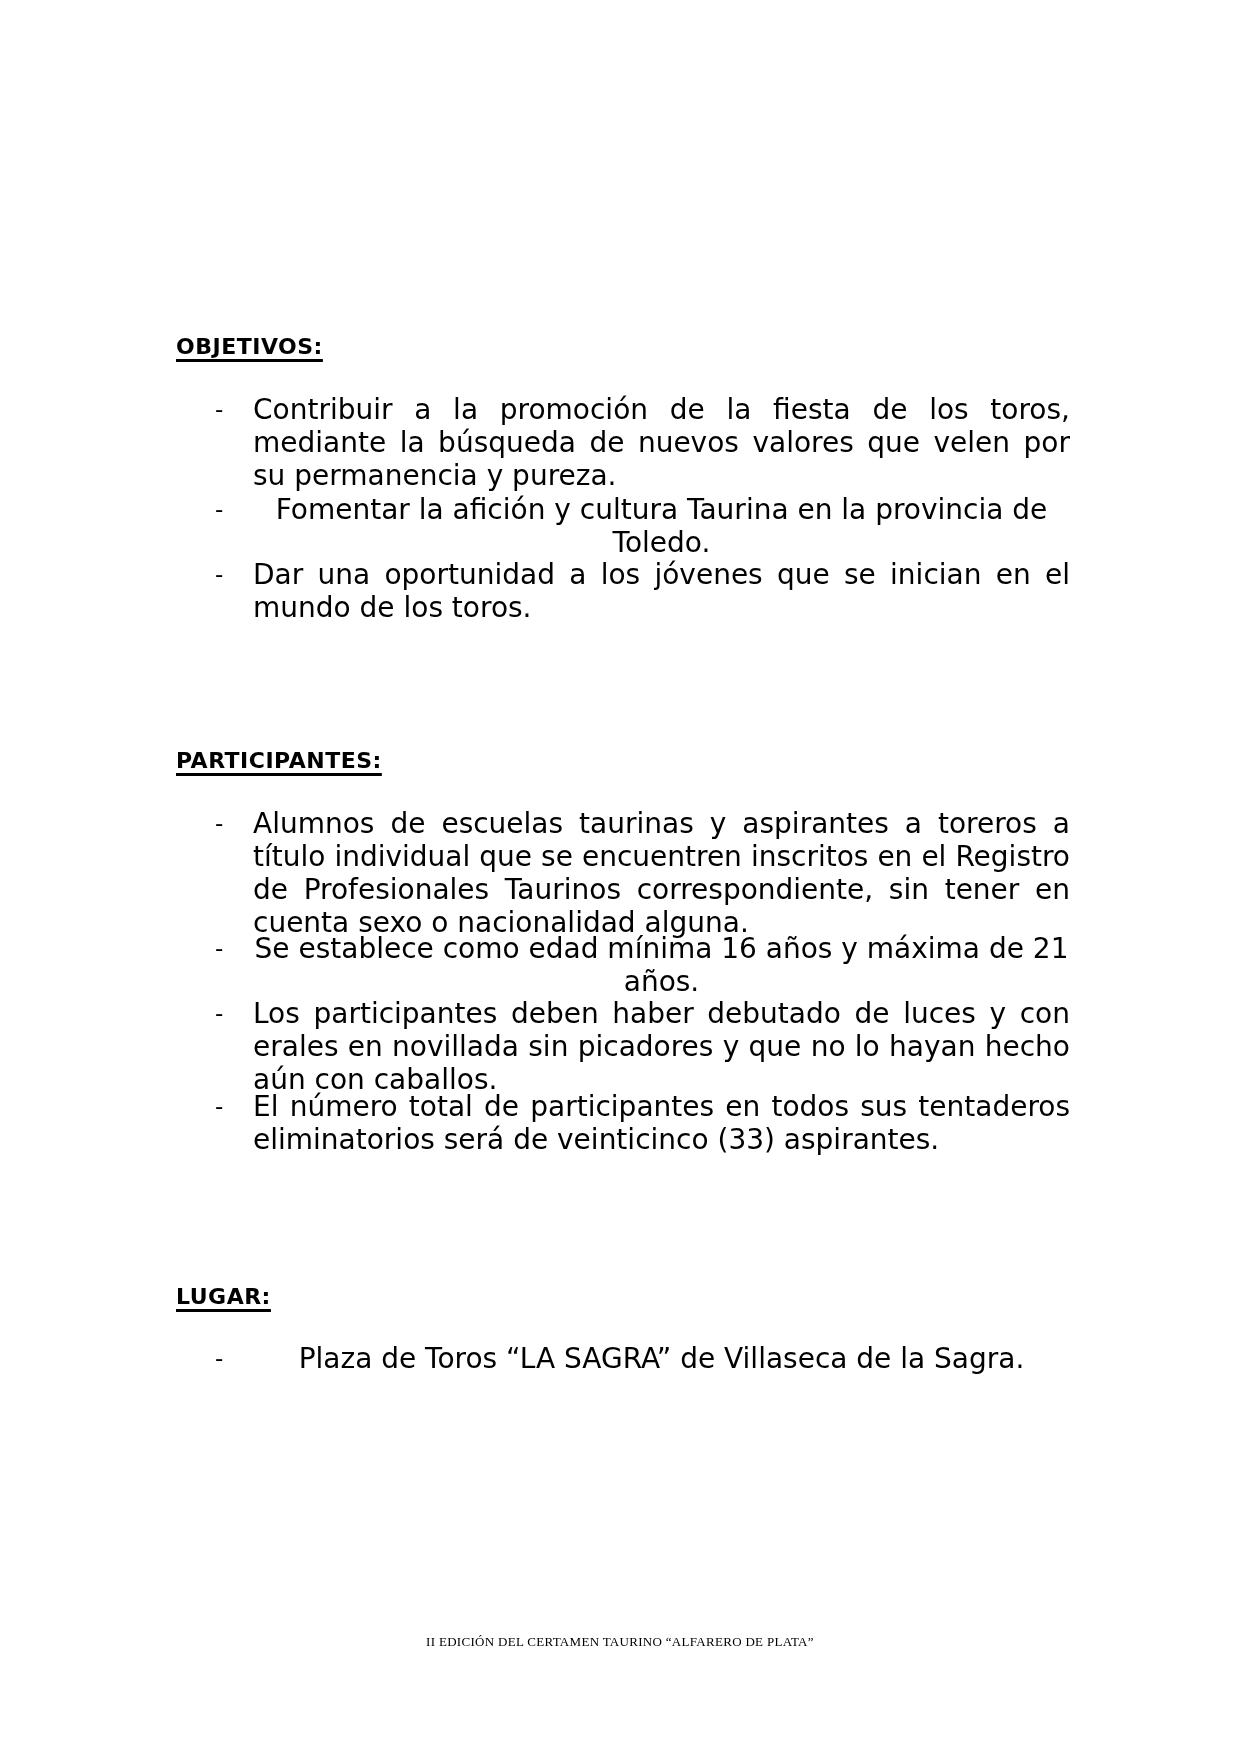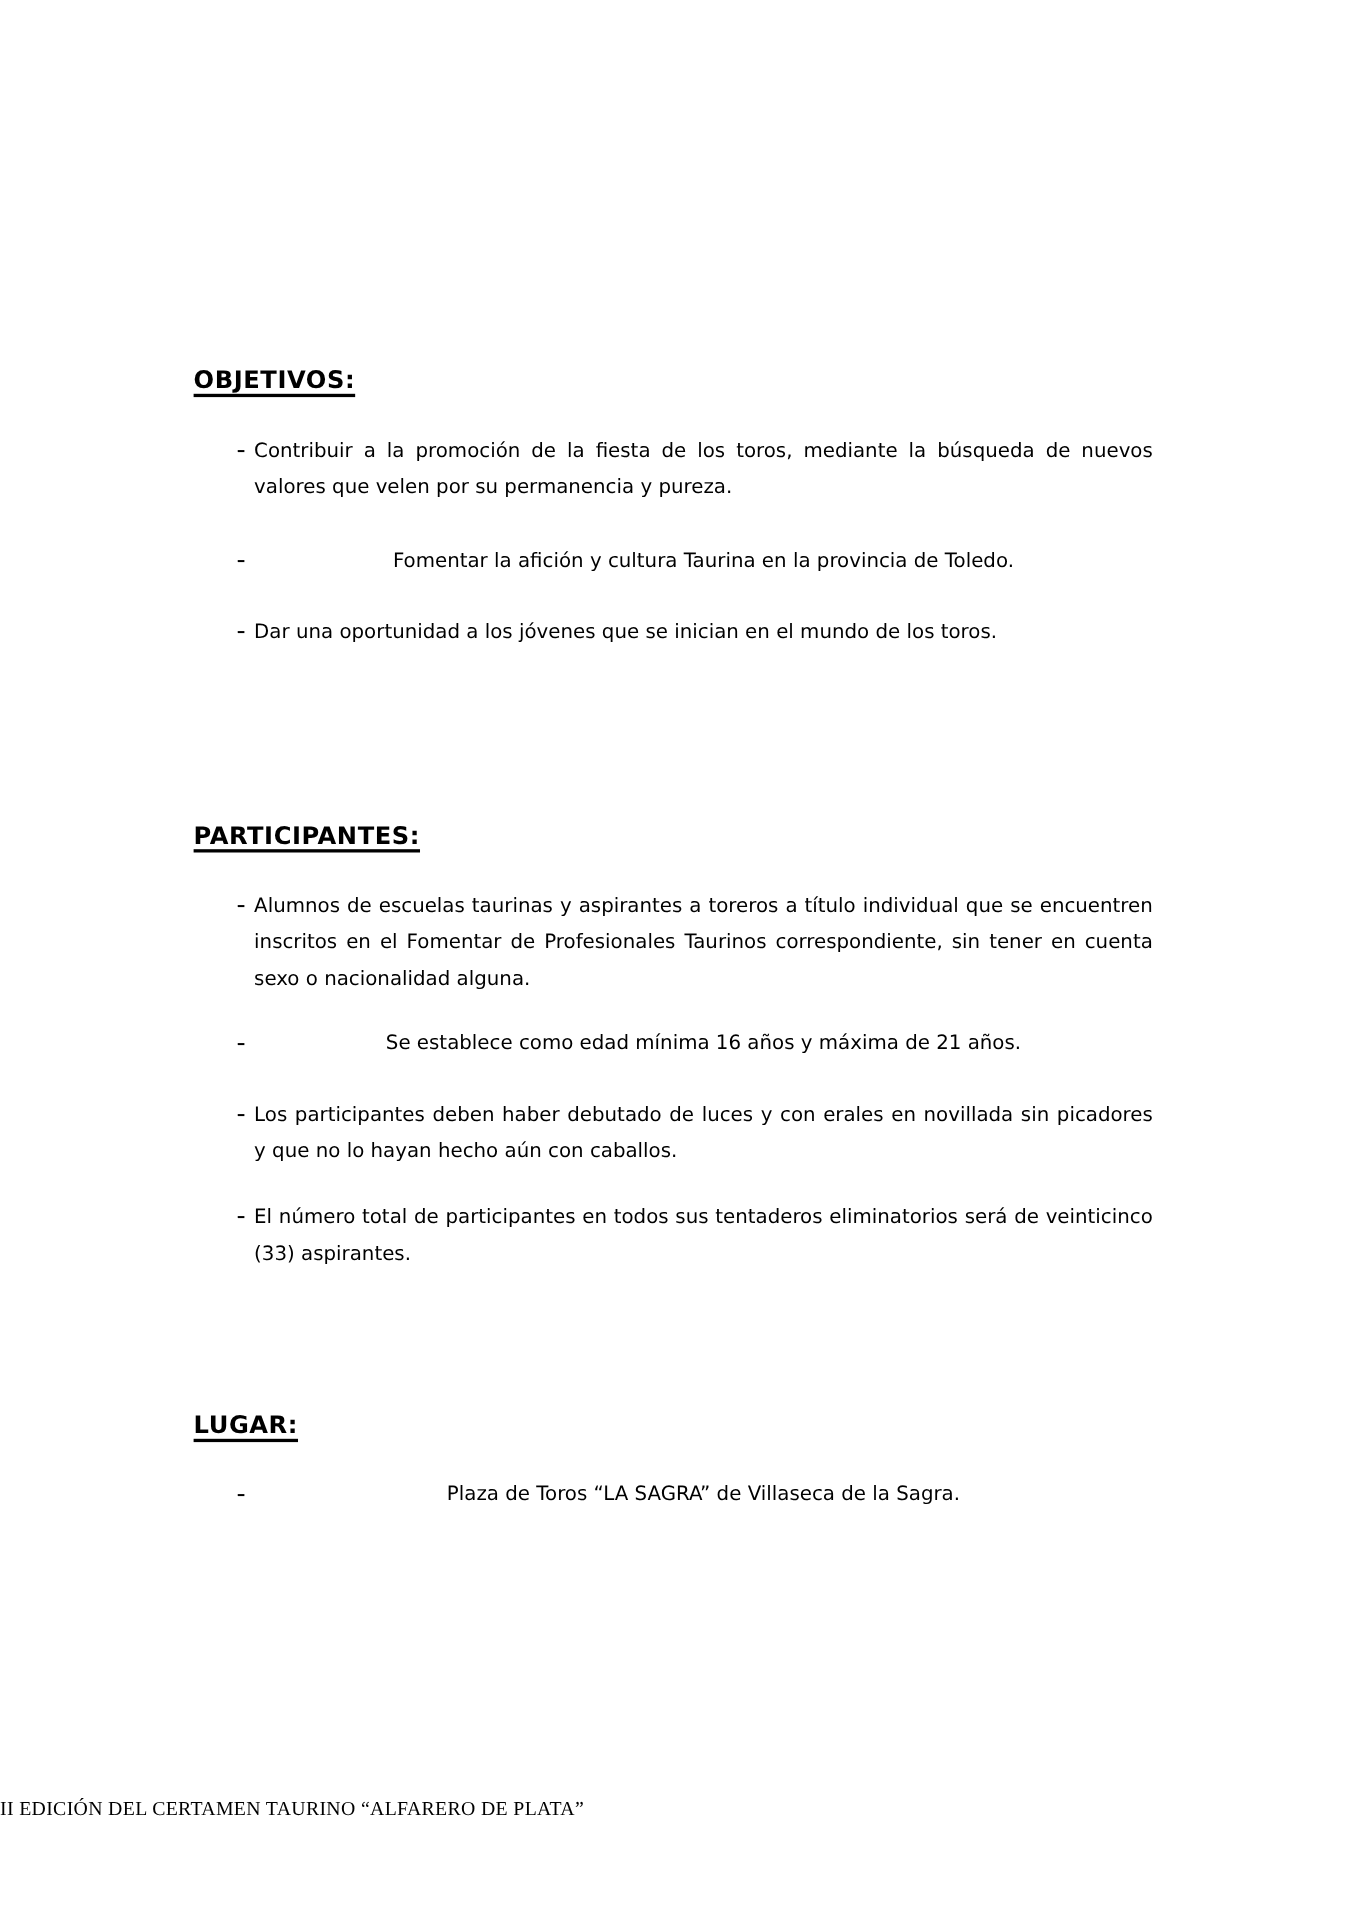--- a/index.html
+++ b/index.html
@@ -33,37 +33,38 @@
     width: 847px;
   }
   .dash {
     position: absolute;
     left: 0;
     top: 0;
     font-size: 23px;
     line-height: 33px;
   }
   .btext {
-    margin-left: 16px;
+    margin-left: 38px;
     width: 817px;
-    font-size: 18px;
+    font-size: 28px;
     line-height: 33px;
     text-align: justify;
     text-justify: inter-word;
   }
   .btext.single {
     text-align: center;
   }
   .footer {
     position: absolute;
     left: 0;
     top: 1634px;
     width: 1240px;
+    text-align: center;
     font-family: "Liberation Serif", serif;
-    font-size: 18px;
+    font-size: 13px;
     letter-spacing: 0.3px;
     color: #000000;
     white-space: nowrap;
   }
   
   #h-objetivos      { top: 334px; }
   #h-participantes  { top: 748px; }
   #h-lugar          { top: 1284px; }
   
   #b-o1 { top: 393px; }
@@ -94,21 +95,21 @@
 
   <div class="bullet" id="b-o3">
     <span class="dash">-</span>
     <div class="btext">Dar una oportunidad a los jóvenes que se inician en el mundo de los toros.</div>
   </div>
 
   <div class="heading" id="h-participantes">PARTICIPANTES:</div>
 
   <div class="bullet" id="b-p1">
     <span class="dash">-</span>
-    <div class="btext">Alumnos de escuelas taurinas y aspirantes a toreros a título individual que se encuentren inscritos en el Fomentar de Profesionales Taurinos correspondiente, sin tener en cuenta sexo o nacionalidad alguna.</div>
+    <div class="btext">Alumnos de escuelas taurinas y aspirantes a toreros a título individual que se encuentren inscritos en el Registro de Profesionales Taurinos correspondiente, sin tener en cuenta sexo o nacionalidad alguna.</div>
   </div>
 
   <div class="bullet" id="b-p2">
     <span class="dash">-</span>
     <div class="btext single">Se establece como edad mínima 16 años y máxima de 21 años.</div>
   </div>
 
   <div class="bullet" id="b-p3">
     <span class="dash">-</span>
     <div class="btext">Los participantes deben haber debutado de luces y con erales en novillada sin picadores y que no lo hayan hecho aún con caballos.</div>

